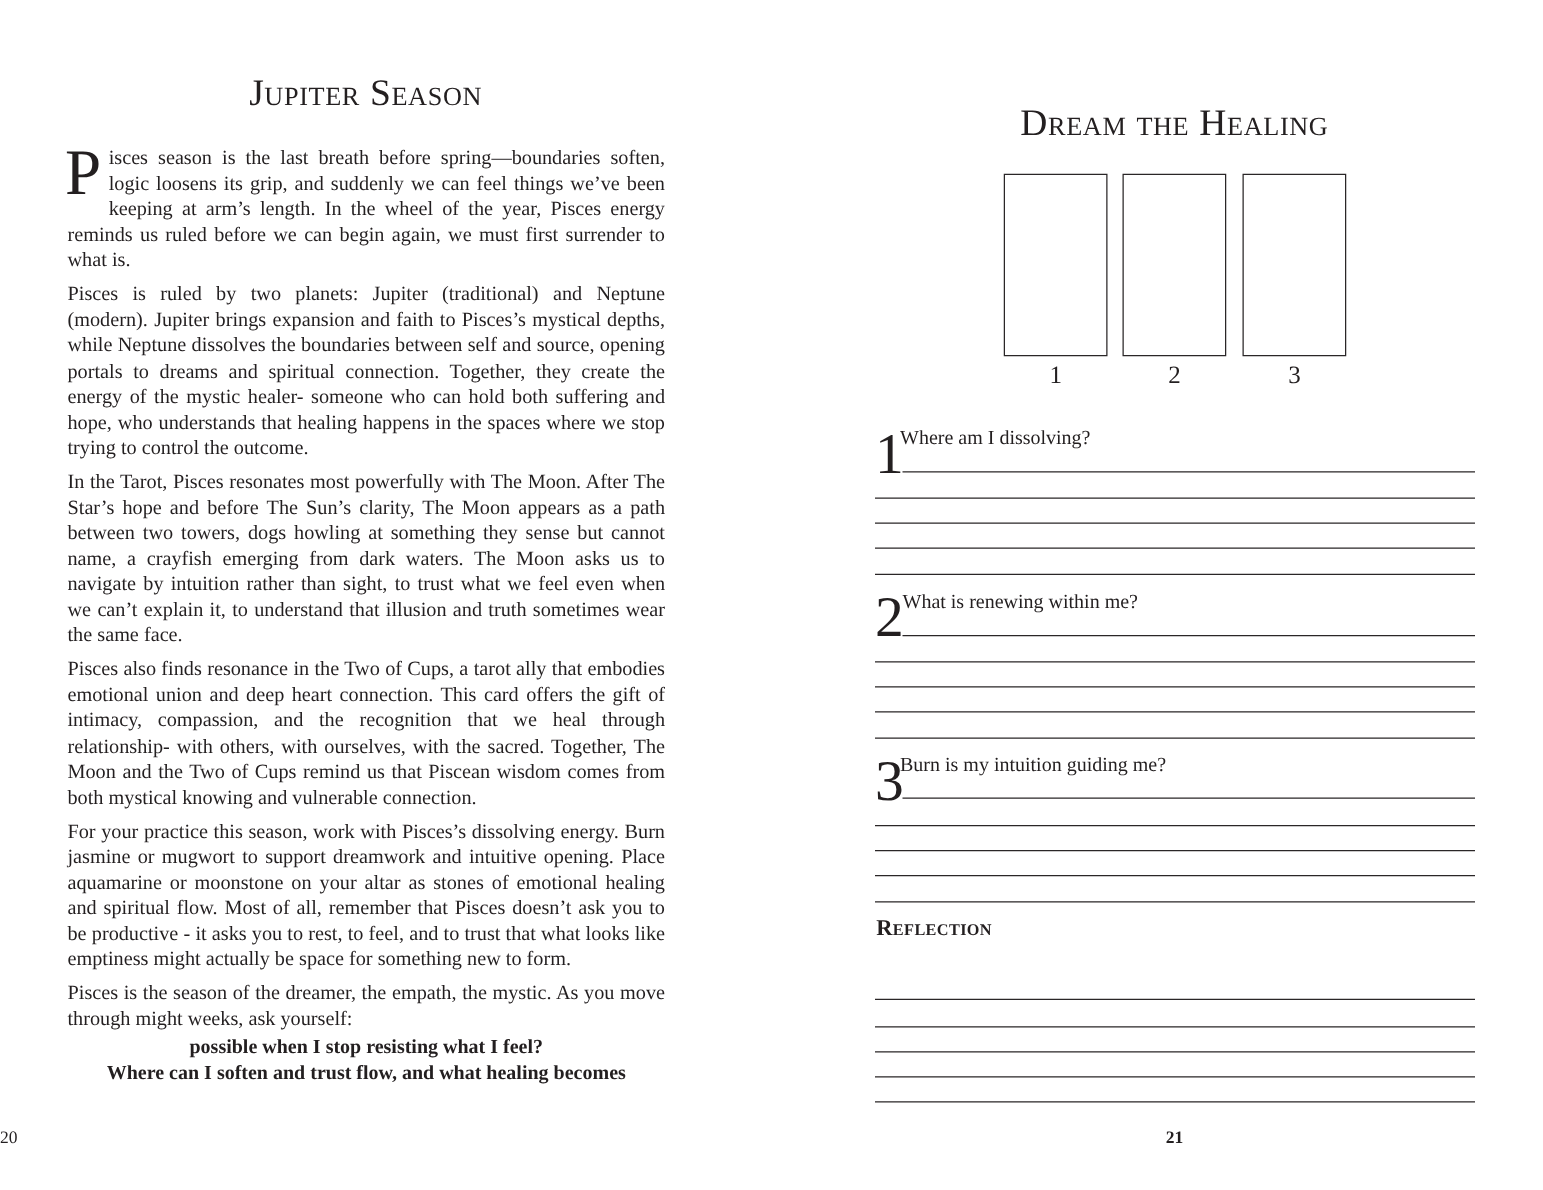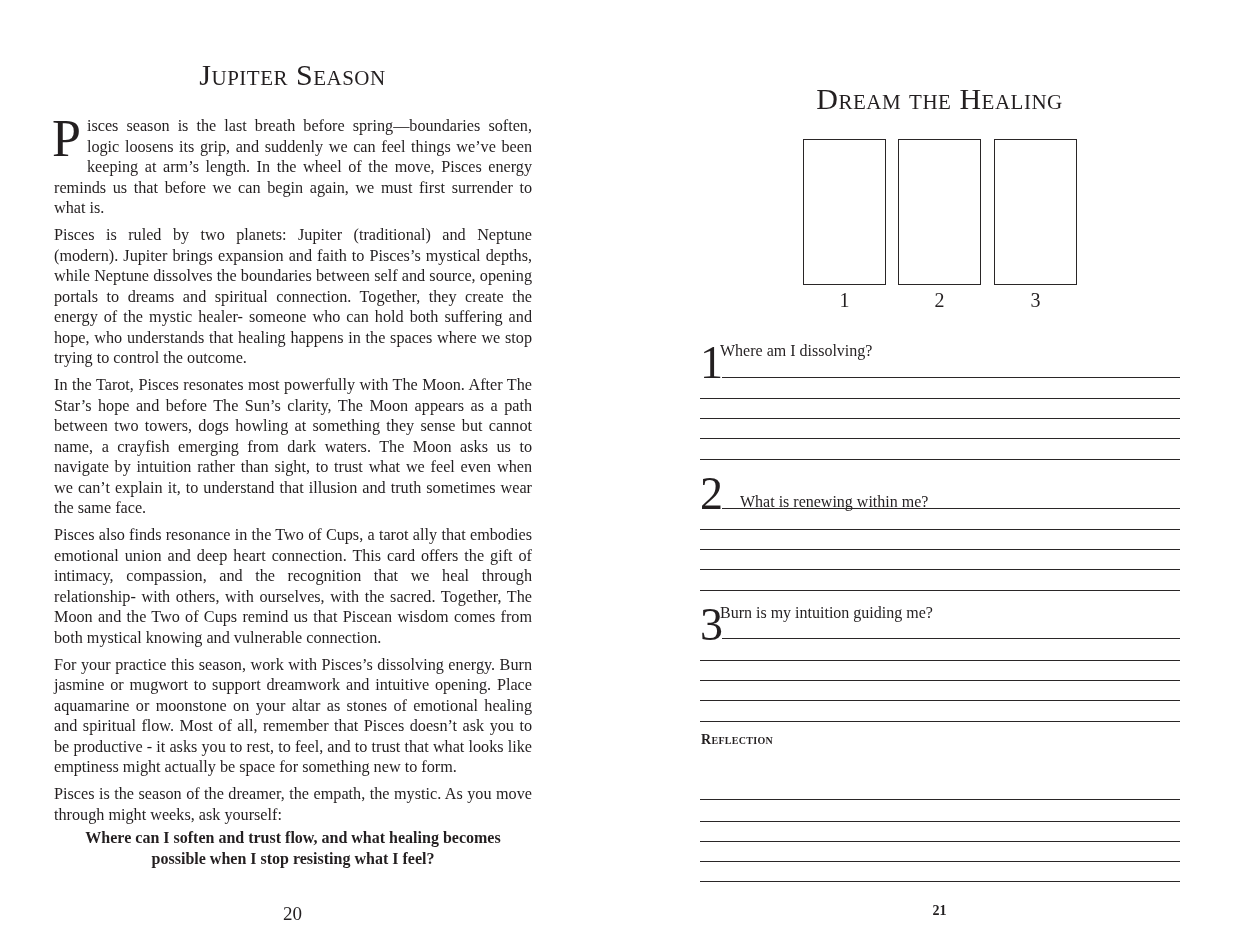--- a/index.html
+++ b/index.html
@@ -7,55 +7,55 @@
     .page { position: absolute; top: 0; height: 952px; }
     .page-left { left: 0; width: 600px; }
     .page-right { left: 617px; width: 617px; }
 
     
     .title-left { position: absolute; left: 0; width: 585px; top: 58px; text-align: center; font-size: 30px; letter-spacing: 0.5px; font-variant: small-caps; }
     .body-text { position: absolute; left: 54px; width: 478px; top: 116px; font-size: 16.2px; line-height: 20.5px; text-align: justify; hyphens: none; }
     .body-text p { margin: 0 0 6.5px 0; }
     .dropcap { float: left; font-size: 52px; line-height: 40px; margin: 3px 6px 0 -2px; }
     .pull-quote { position: absolute; left: 54px; width: 478px; top: 828px; text-align: center; font-size: 16px; line-height: 20.5px; font-weight: bold; }
-    .folio-left { position: absolute; left: 0; width: 585px; top: 903px; text-align: center; font-size: 19px; }
+    .folio-left { position: absolute; left: 0; width: 585px; top: 903px; font-size: 14px; }
 
     
     .title-right { position: absolute; left: 0; width: 645px; top: 82px; text-align: center; font-size: 30px; letter-spacing: 0.5px; font-variant: small-caps; }
     .cards { position: absolute; left: 186px; top: 139px; }
     .card { position: absolute; top: 0; width: 81px; height: 144px; border: 1.5px solid #2a2627; }
     .card-num { position: absolute; top: 150px; width: 83px; text-align: center; font-size: 20px; }
 
     .prompt { position: absolute; left: 83px; width: 480px; }
     .prompt-num { position: absolute; left: 0; top: 0; font-size: 46px; line-height: 46px; }
     .prompt-q { position: absolute; left: 20px; top: 2px; font-size: 16px; }
     .rule { position: absolute; height: 0; border-top: 1.2px solid #2a2627; }
 
-    .reflection-heading { position: absolute; left: 84px; top: 732px; font-size: 14px; font-weight: bold; font-variant: small-caps; letter-spacing: 0.3px; }
+    .reflection-heading { position: absolute; left: 84px; top: 732px; font-size: 18px; font-weight: bold; font-variant: small-caps; letter-spacing: 0.3px; }
     .reflection-q { position: absolute; left: 84px; top: 762px; font-size: 16.5px; }
     .folio-right { position: absolute; left: 0; width: 645px; top: 903px; text-align: center; font-size: 14px; font-weight: bold; }
   </style>
 </head>
 <body>
 
 <div class="page page-left">
   <div class="title-left">Jupiter Season</div>
 
   <div class="body-text">
-    <p><span class="dropcap">P</span><span>isces season is the last breath before spring—boundaries soften, logic loosens its grip, and suddenly we can feel things we’ve been keeping at arm’s length.  In the wheel of the move, Pisces energy reminds us that before we can begin again, we must first surrender to what is.</span></p>
+    <p><span class="dropcap">P</span><span>isces season is the last breath before spring—boundaries soften, logic loosens its grip, and suddenly we can feel things we’ve been keeping at arm’s length.  In the wheel of the year, Pisces energy reminds us ruled before we can begin again, we must first surrender to what is.</span></p>
     <p>Pisces is ruled by two planets: Jupiter (traditional) and Neptune (modern). Jupiter brings expansion and faith to Pisces’s mystical depths, while Neptune dissolves the boundaries between self and source, opening portals to dreams and spiritual connection. Together, they create the energy of the mystic healer- someone who can hold both suffering and hope, who understands that healing happens in the spaces where we stop trying to control the outcome.</p>
     <p>In the Tarot, Pisces resonates most powerfully with The Moon. After The Star’s hope and before The Sun’s clarity, The Moon appears as a path between two towers, dogs howling at something they sense but cannot name, a crayfish emerging from dark waters. The Moon asks us to navigate by intuition rather than sight, to trust what we feel even when we can’t explain it, to understand that illusion and truth sometimes wear the same face.</p>
     <p>Pisces also finds resonance in the Two of Cups, a tarot ally that embodies emotional union and deep heart connection. This card offers the gift of intimacy, compassion, and the recognition that we heal through relationship- with others, with ourselves, with the sacred. Together, The Moon and the Two of Cups remind us that Piscean wisdom comes from both mystical knowing and vulnerable connection.</p>
     <p>For your practice this season, work with Pisces’s dissolving energy. Burn jasmine or mugwort to support dreamwork and intuitive opening. Place aquamarine or moonstone on your altar as stones of emotional healing and spiritual flow. Most of all, remember that Pisces doesn’t ask you to be productive - it asks you to rest, to feel, and to trust that what looks like emptiness might actually be space for something new to form.</p>
     <p>Pisces is the season of the dreamer, the empath, the mystic. As you move through might weeks, ask yourself:</p>
   </div>
 
   <div class="pull-quote">
+    <div>possible when I stop resisting what I feel?</div>
     <div>Where can I soften and trust flow, and what healing becomes</div>
-    <div>possible when I stop resisting what I feel?</div>
   </div>
 
   <div class="folio-left">20</div>
 </div>
 
 <div class="page page-right">
   <div class="title-right">Dream the Healing</div>
 
   <div class="cards">
     <div class="card" style="left:0;"></div>
@@ -71,21 +71,21 @@
     <span class="prompt-q">Where am I dissolving?</span>
   </div>
   <div class="rule" style="left:105px; width:458px; top:377px;"></div>
   <div class="rule" style="left:83px; width:480px; top:398px;"></div>
   <div class="rule" style="left:83px; width:480px; top:418px;"></div>
   <div class="rule" style="left:83px; width:480px; top:438px;"></div>
   <div class="rule" style="left:83px; width:480px; top:459px;"></div>
 
   <div class="prompt" style="top:471px;">
     <span class="prompt-num">2</span>
-    <span class="prompt-q" style="left:40px;margin-top:20px;">What is renewing within me?</span>
+    <span class="prompt-q" style="left:22px;">What is renewing within me?</span>
   </div>
   <div class="rule" style="left:105px; width:458px; top:508px;"></div>
   <div class="rule" style="left:83px; width:480px; top:529px;"></div>
   <div class="rule" style="left:83px; width:480px; top:549px;"></div>
   <div class="rule" style="left:83px; width:480px; top:569px;"></div>
   <div class="rule" style="left:83px; width:480px; top:590px;"></div>
 
   <div class="prompt" style="top:602px;">
     <span class="prompt-num">3</span>
     <span class="prompt-q">Burn is my intuition guiding me?</span>

